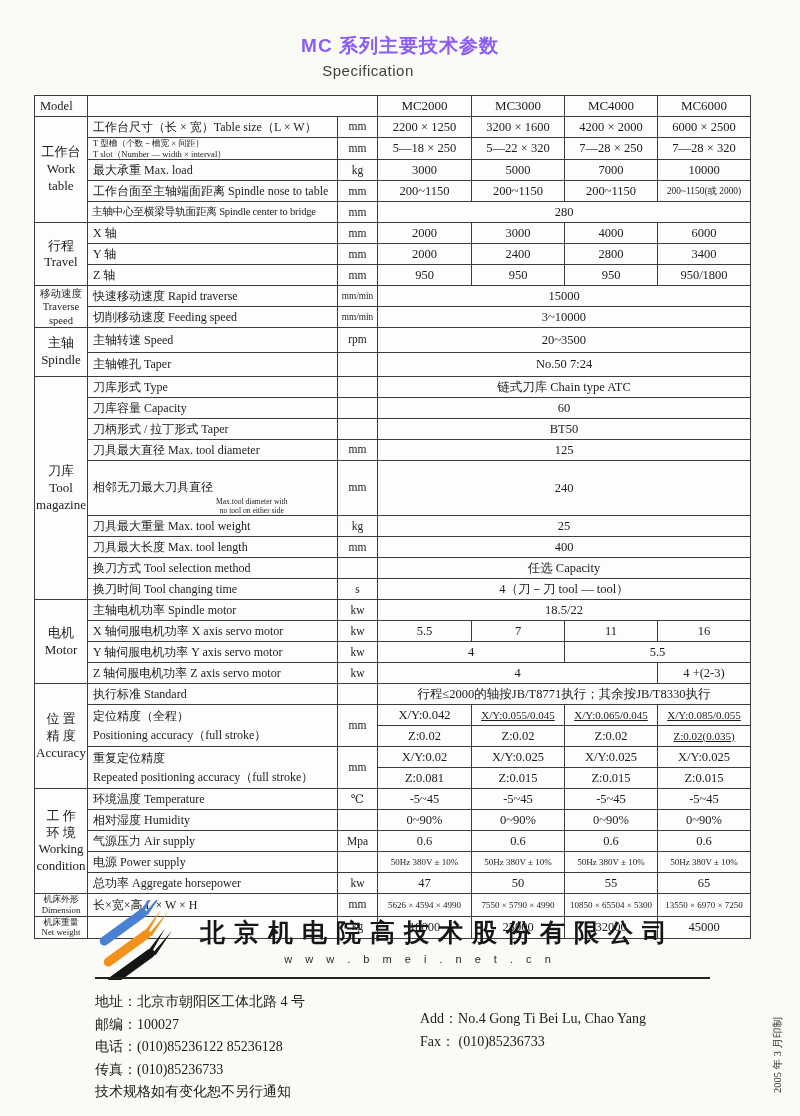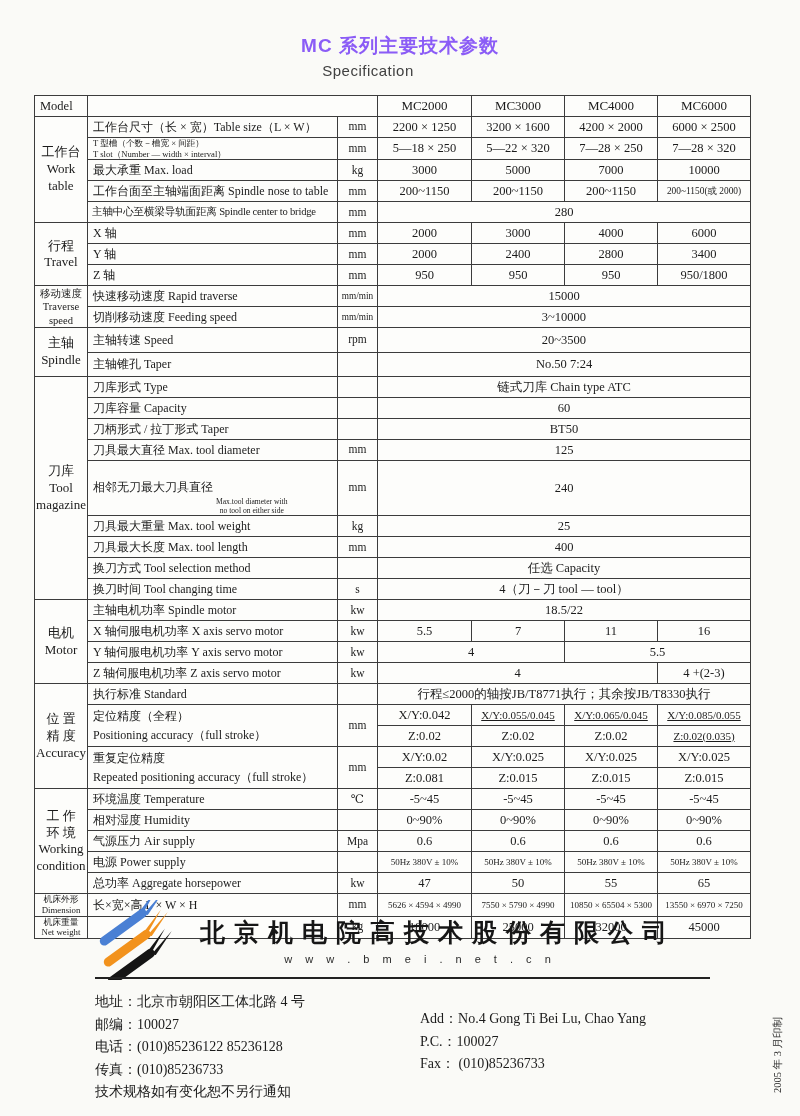--- a/index.html
+++ b/index.html
@@ -390,17 +390,16 @@
 <div class="addr-left">
   <div>地址：北京市朝阳区工体北路 4 号</div>
   <div>邮编：100027</div>
   <div>电话：(010)85236122  85236128</div>
   <div>传真：(010)85236733</div>
   <div>技术规格如有变化恕不另行通知</div>
 </div>
 
 <div class="addr-right">
   <div>Add：No.4  Gong  Ti  Bei  Lu,  Chao  Yang</div>
-  <div>P.C.：100027</div>
   <div>Fax：  (010)85236733</div>
 </div>
 
 <div class="print-note">2005 年 3 月印制</div>
 
 </body></html>

